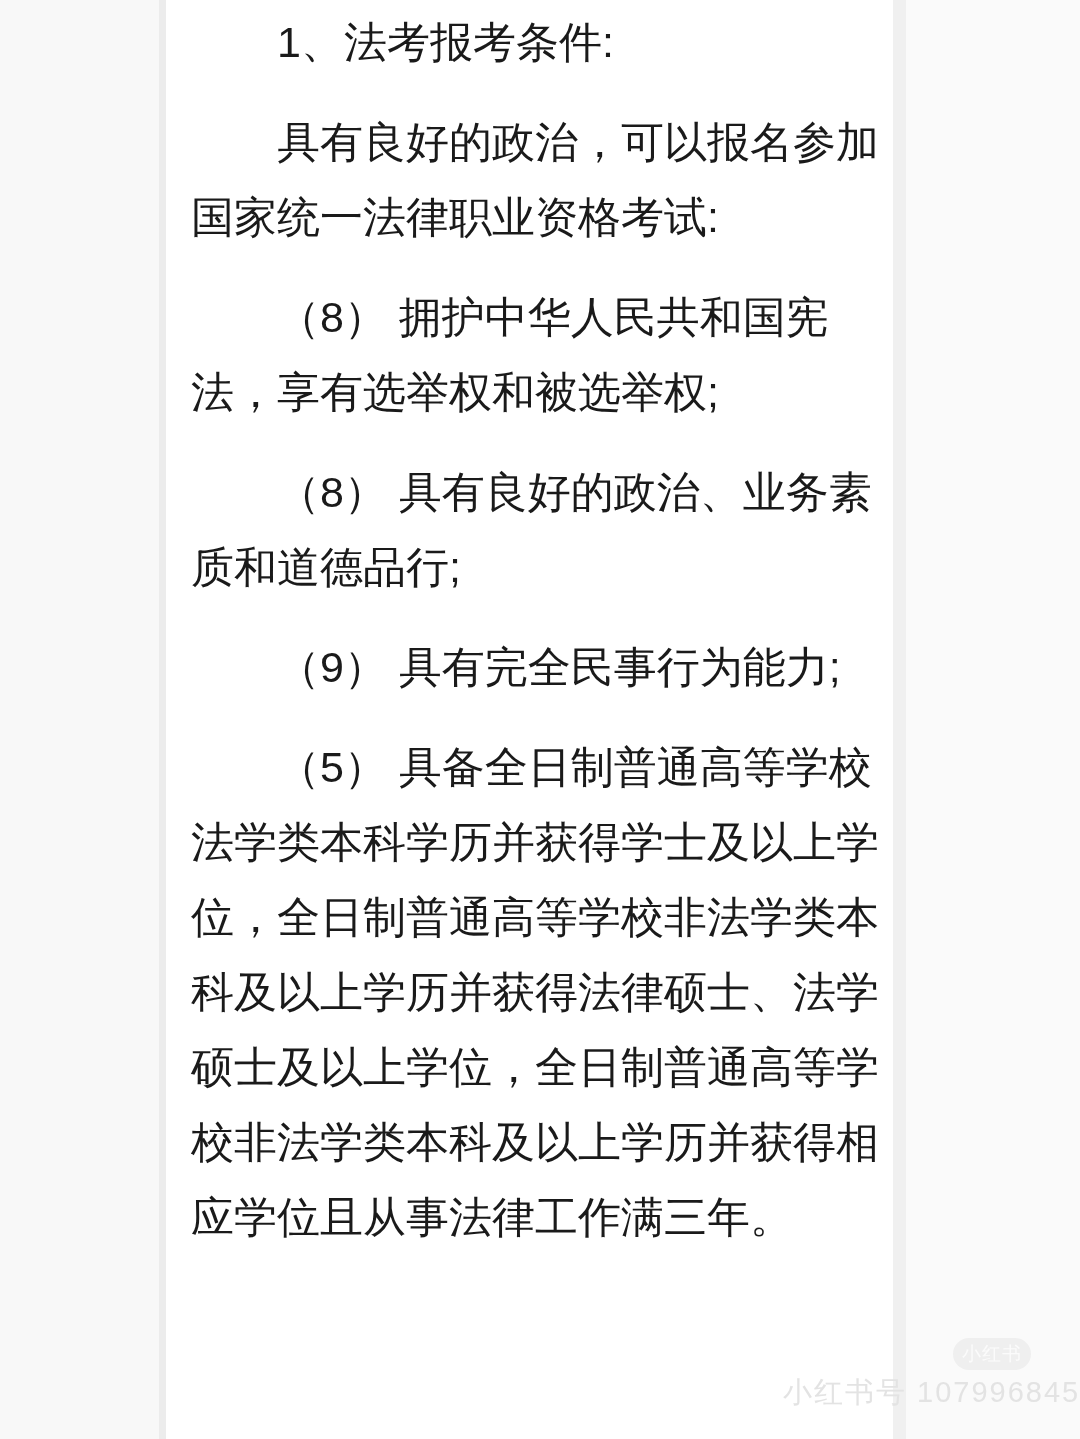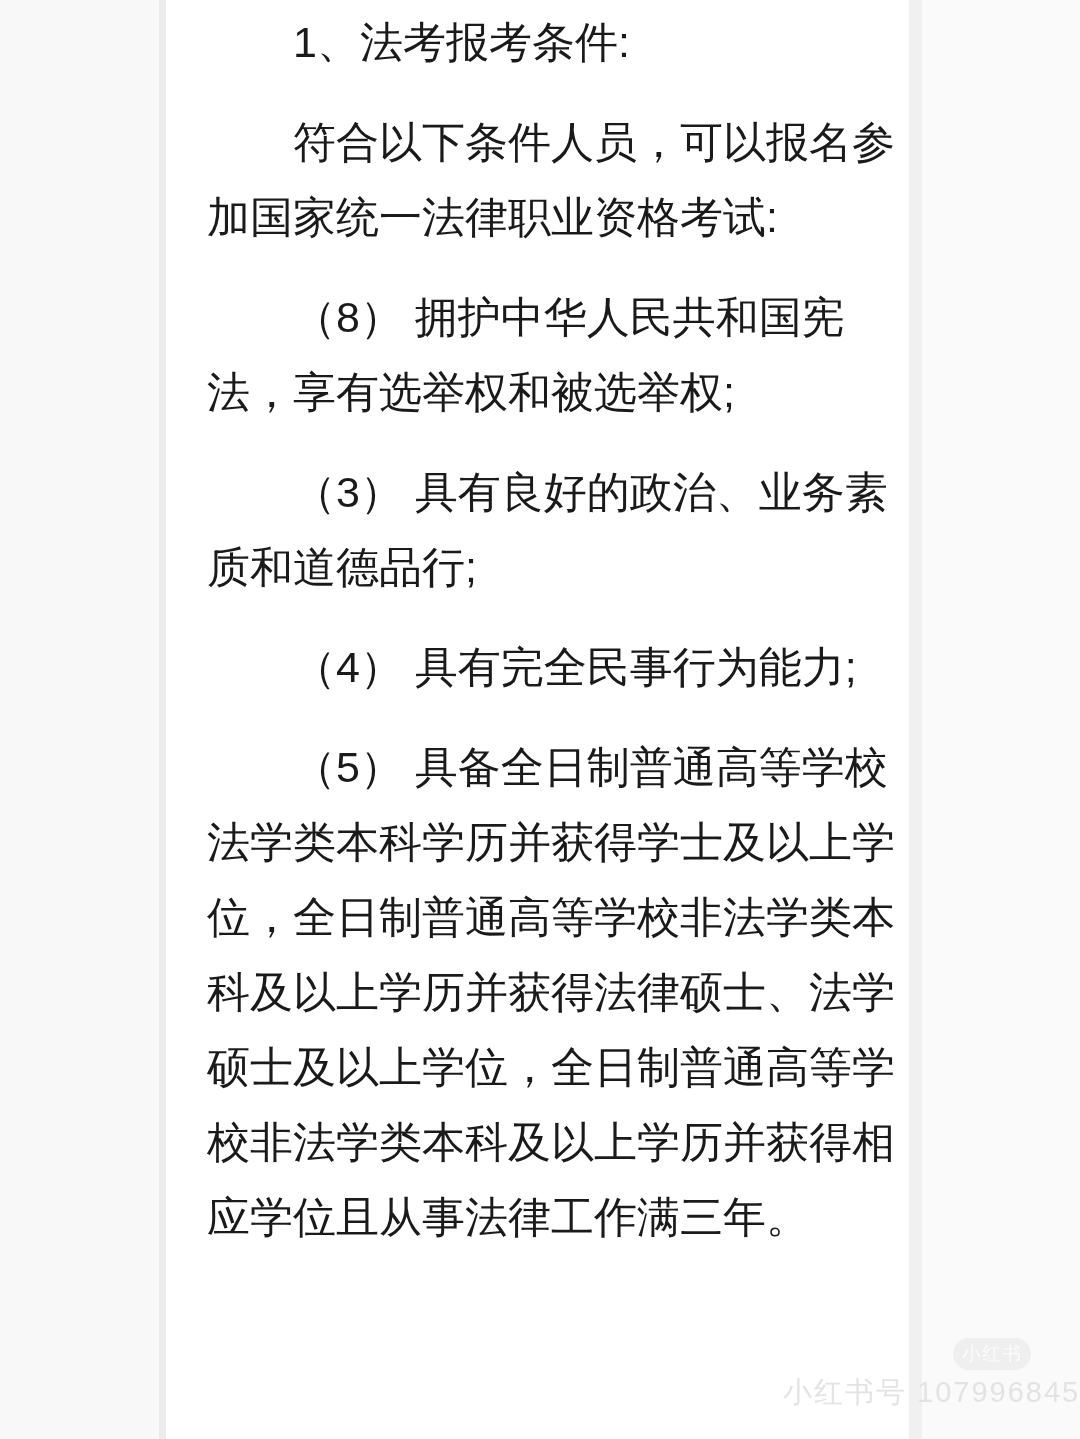--- a/index.html
+++ b/index.html
@@ -20,21 +20,20 @@
     flex: 0 0 166px;
     background: var(--gutter-left, #f8f8f8);
     border-right: 7px solid var(--divider-left, #ececec);
   }
 
   .paper {
     width: 727px;
     flex: 0 0 727px;
     background: var(--paper, #ffffff);
     padding: 5px 7px 0 25px;
-    margin-left: 16px;
   }
 
   .divider-right {
     width: 13px;
     flex: 0 0 13px;
     background: var(--divider-right, #f0f0f0);
   }
 
   .gutter-right {
     flex: 1 1 auto;
@@ -85,28 +84,28 @@
 
 <div class="canvas">
 
   <div class="gutter-left"></div>
 
   <div class="paper">
     <p class="para">1、法考报考条件:</p>
 
     <div class="doc-body">
 
-        <p class="para">符合以下条件人员，可以报名参加国家统一法律职业资格考试:</p>
+        <p class="para">具有良好的政治，可以报名参加国家统一法律职业资格考试:</p>
 
 
         <p class="para">（8） 拥护中华人民共和国宪法，享有选举权和被选举权;</p>
 
-        <p class="para">（3） 具有良好的政治、业务素质和道德品行;</p>
+        <p class="para">（8） 具有良好的政治、业务素质和道德品行;</p>
 
-        <p class="para">（4） 具有完全民事行为能力;</p>
+        <p class="para">（9） 具有完全民事行为能力;</p>
 
         <p class="para">（5） 具备全日制普通高等学校法学类本科学历并获得学士及以上学位，全日制普通高等学校非法学类本科及以上学历并获得法律硕士、法学硕士及以上学位，全日制普通高等学校非法学类本科及以上学历并获得相应学位且从事法律工作满三年。</p>
       </div>
   </div>
 
   <div class="divider-right"></div>
 
   <div class="gutter-right"></div>
 
   <div class="wm-badge">小红书</div>

